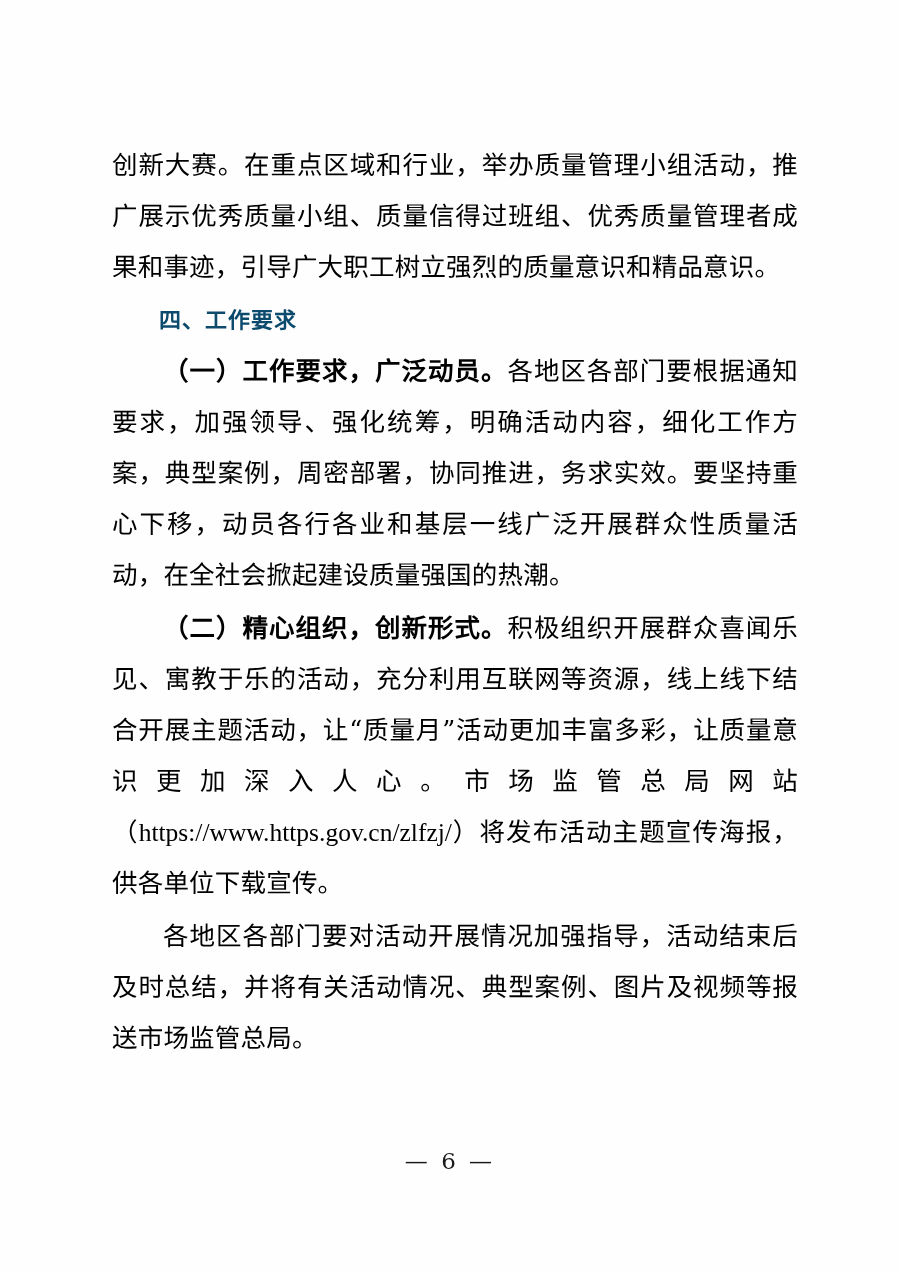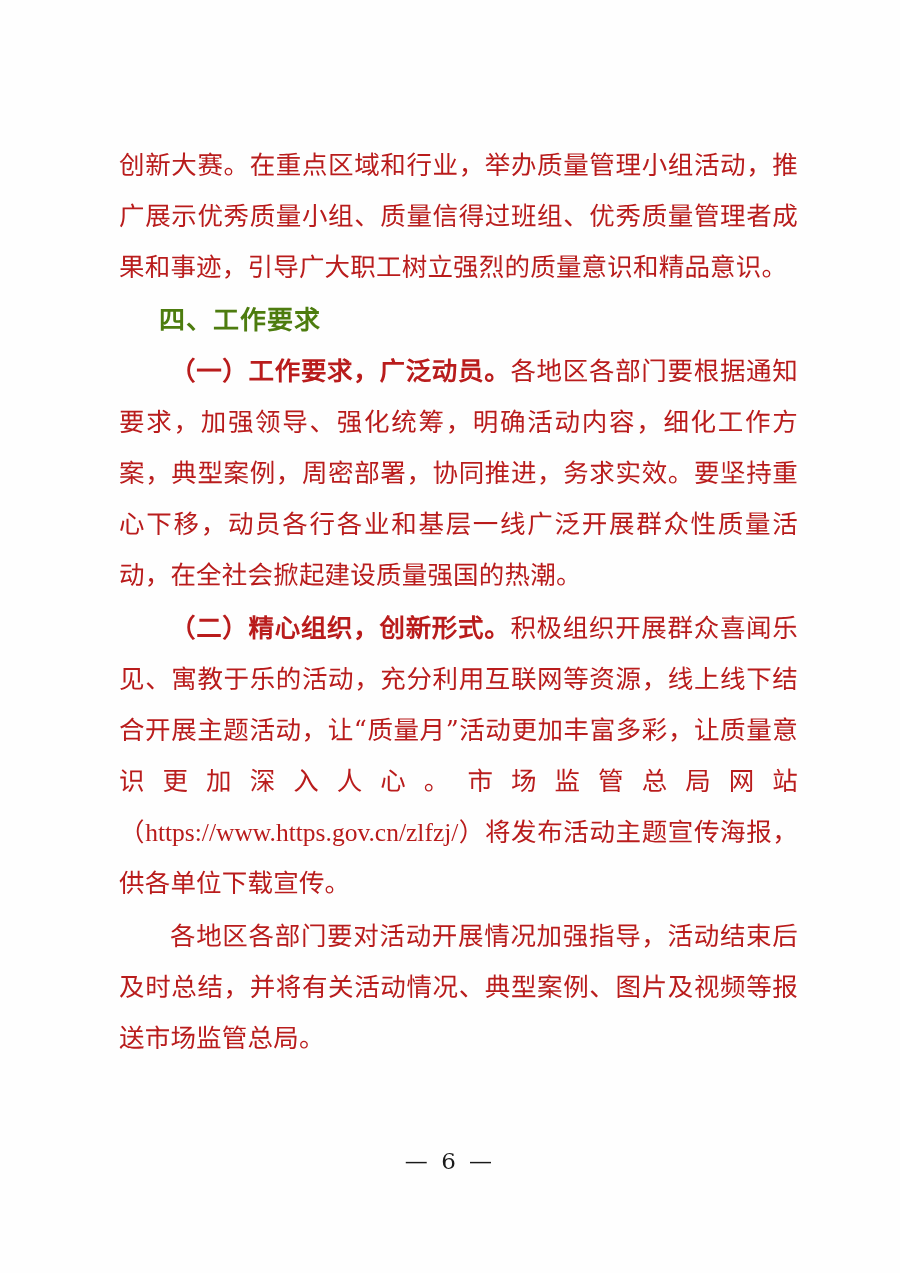--- a/index.html
+++ b/index.html
@@ -24,42 +24,42 @@
     height: 1273px;
     background: #fefefe;
   }
   .body-text {
     position: absolute;
     left: 108px;
     top: 140px;
     width: 690px;
   }
   p.para {
-    margin: 0 0 2px 11px;
+    margin: 0 0 2px 4px;
     font-size: 25.5px;
     line-height: 51px;
     text-align: justify;
     text-justify: inter-ideograph;
     letter-spacing: 0.2px;
     font-family: "DejaVu Serif", "Liberation Serif", serif;
-    color: #b91c1c;
+    color: #000000;
     white-space: pre-wrap;
   }
   p.indent {
     text-indent: 51px;
   }
   p.heading {
     margin: 0;
-    font-size: 26px;
+    font-size: 22px;
     line-height: 51px;
     text-indent: 51px;
     font-weight: bold;
     font-family: "DejaVu Sans", "Liberation Sans", sans-serif;
     letter-spacing: 1px;
-    color: #4d7c0f;
+    color: #0c4a6e;
   }
   .bold {
     font-weight: bold;
     font-family: "DejaVu Sans", "Liberation Sans", sans-serif;
   }
   .latin {
     font-family: "Liberation Serif", "DejaVu Serif", serif;
     letter-spacing: 0;
   }
   .page-number {

